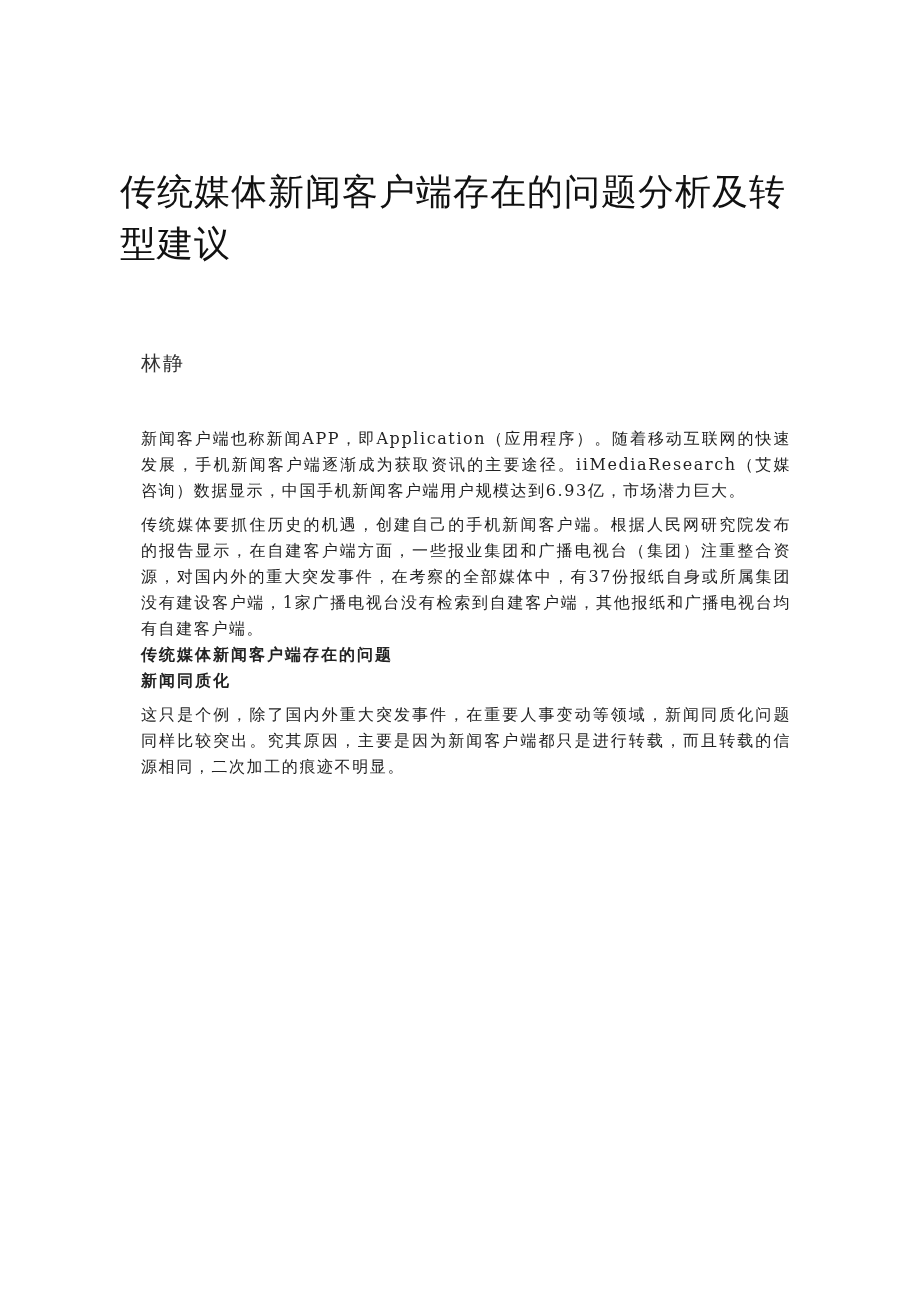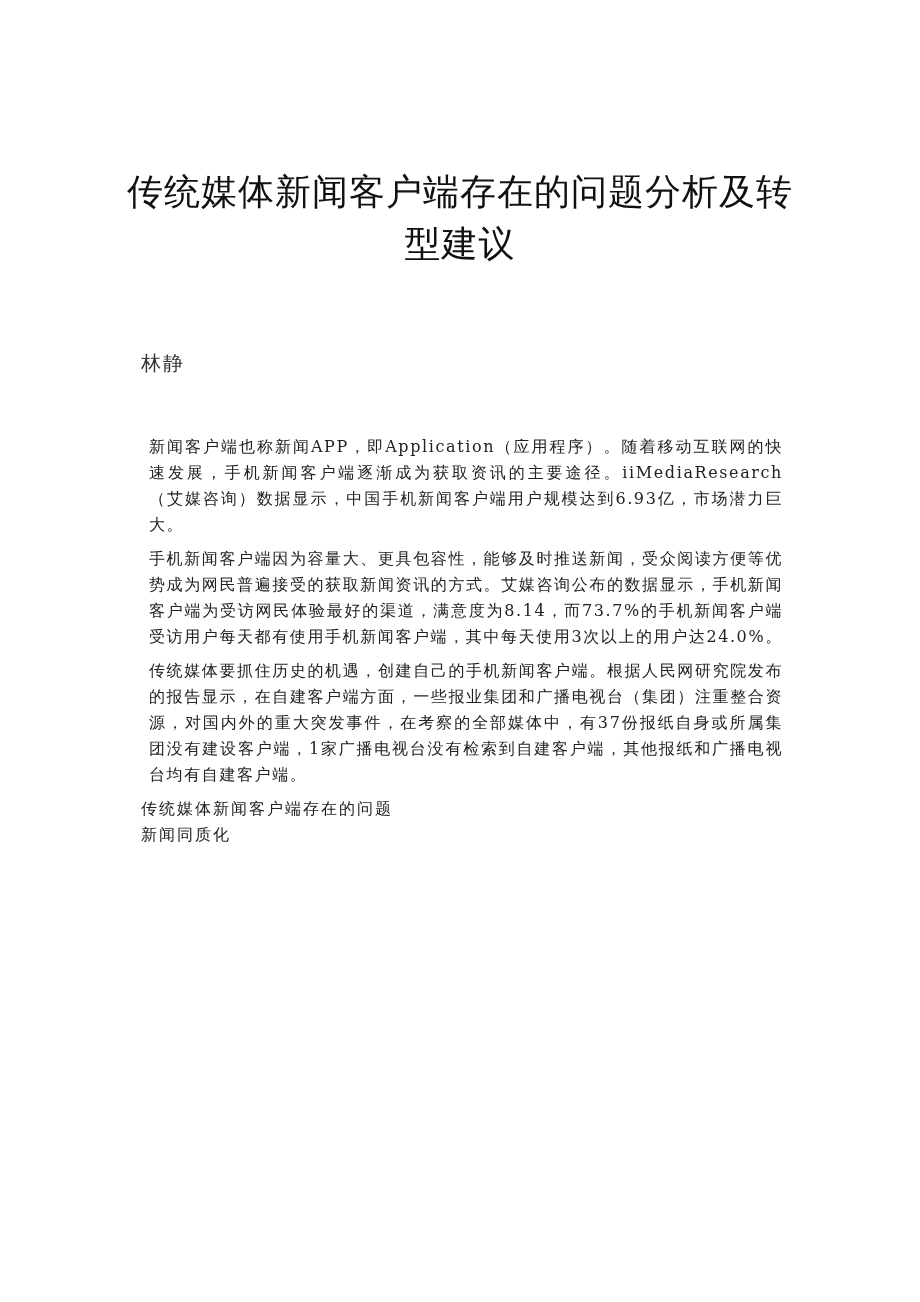--- a/index.html
+++ b/index.html
@@ -19,21 +19,20 @@
       position: absolute;
       left: 0; top: 0;
       width: 920px;
       height: 1302px;
     }
     .title {
       position: absolute;
       left: 120px;
       top: 166px;
       width: 680px;
-      text-align: center;
       font-size: 36px;
       line-height: 52px;
       letter-spacing: 1px;
       color: #111111;
       margin: 0;
       font-weight: normal;
     }
     .author {
       position: absolute;
       left: 141px;
@@ -43,45 +42,46 @@
       color: #333333;
       letter-spacing: 2px;
     }
     .body {
       position: absolute;
       left: 141px;
       top: 426px;
       width: 650px;
     }
     .para {
-      margin: 8px;
+      margin: 0;
       font-size: 16px;
       line-height: 26px;
       letter-spacing: 1.6px;
       color: #222222;
       text-align: justify;
     }
     .gap-large { margin-top: 20px; }
     .gap { margin-top: 8px; }
     .heading {
       margin: 0;
       font-size: 16px;
       line-height: 26px;
       letter-spacing: 2px;
       color: #222222;
+      font-weight: bold;
     }
   </style>
 </head>
 <body>
 
 <div class="page">
   <h1 class="title">传统媒体新闻客户端存在的问题分析及转型建议</h1>
 
   <div class="author">林静</div>
 
   <div class="body">
     <p class="para">新闻客户端也称新闻APP，即Application（应用程序）。随着移动互联网的快速发展，手机新闻客户端逐渐成为获取资讯的主要途径。iiMediaResearch（艾媒咨询）数据显示，中国手机新闻客户端用户规模达到6.93亿，市场潜力巨大。</p>
-    <p class="para gap">手机新闻客户端因为容量大、更具包容性，能够及时推送新闻，受众阅读方便等优势成为网民普遍接受的获取新闻资讯的方式。艾媒咨询公布的数据显示，手机新闻客户端为受访网民体验最好的渠道，满意度为8.14，而73.7%的手机新闻客户端受访用户每天都有使用手机新闻客户端，其中每天使用3次以上的用户达24.0%。</p>
     <p class="para gap">传统媒体要抓住历史的机遇，创建自己的手机新闻客户端。根据人民网研究院发布的报告显示，在自建客户端方面，一些报业集团和广播电视台（集团）注重整合资源，对国内外的重大突发事件，在考察的全部媒体中，有37份报纸自身或所属集团没有建设客户端，1家广播电视台没有检索到自建客户端，其他报纸和广播电视台均有自建客户端。</p>
     <p class="heading gap">传统媒体新闻客户端存在的问题</p>
     <p class="heading gap">新闻同质化</p>
+    <p class="para gap">这只是个例，除了国内外重大突发事件，在重要人事变动等领域，新闻同质化问题同样比较突出。究其原因，主要是因为新闻客户端都只是进行转载，而且转载的信源相同，二次加工的痕迹不明显。</p>
   </div>
 </div>
 
 </body></html>

